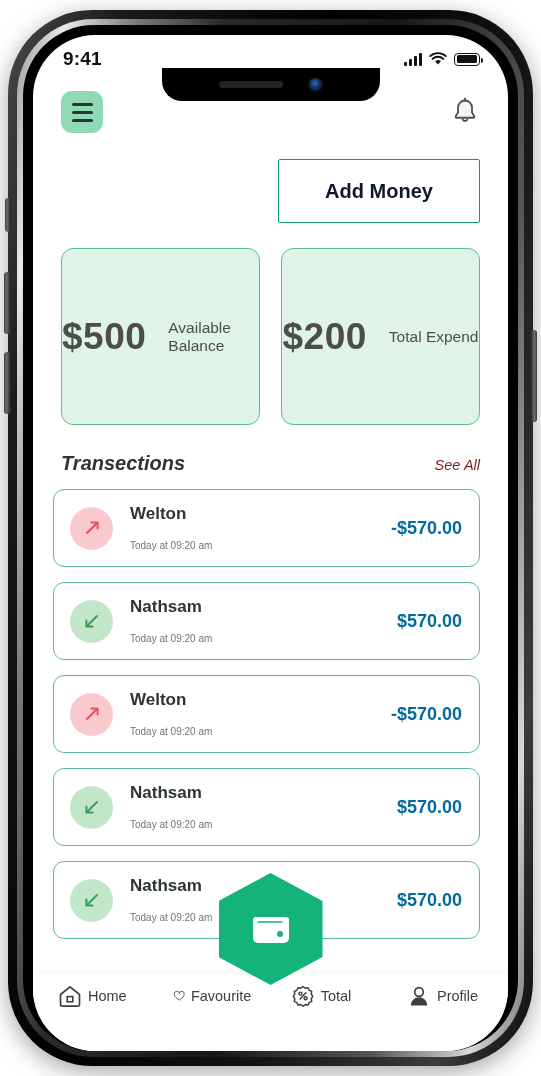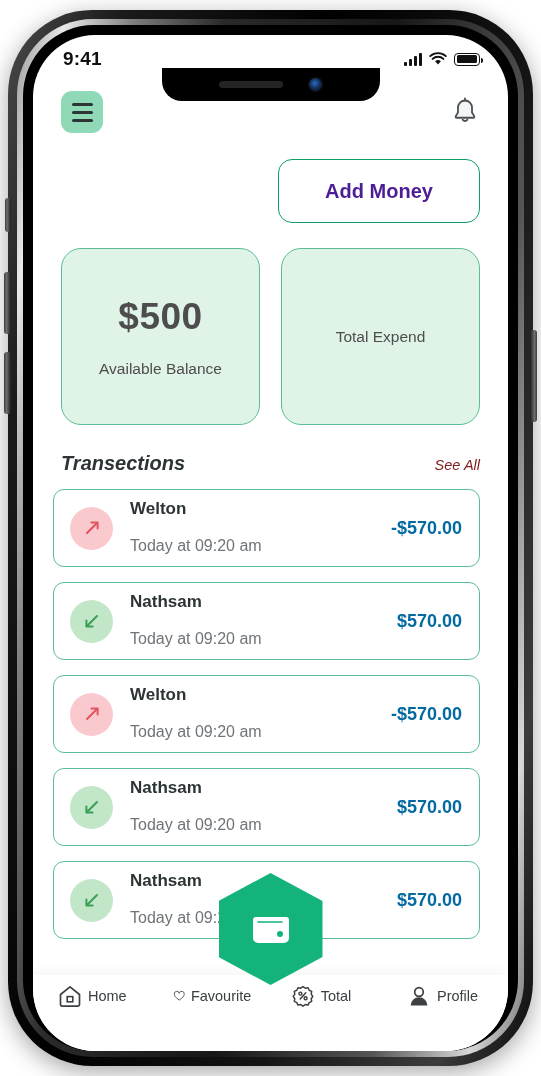--- a/index.html
+++ b/index.html
@@ -123,39 +123,39 @@
     gap: 5px; cursor: pointer;
   }
   .hamburger i { display: block; width: 21px; height: 3px; background: #2d3436; border-radius: 2px; }
   .bell { width: 34px; height: 34px; cursor: pointer; }
 
   
   .addmoney-row { padding: 26px 28px 0 28px; display: flex; justify-content: flex-end; }
   .addmoney-btn {
     width: 202px; height: 64px;
     border: 1.6px solid #0d9e63;
-    border-radius: 14px;
-    background: #ffffff;
-    color: #4c1d95;
+    border-radius: 2px;
+    background: #ffffff;
+    color: #0f172a;
     font-size: 20px; font-weight: bold;
     display: flex; align-items: center; justify-content: center;
     cursor: pointer;
   }
 
   
   .balance-row {
     display: flex; gap: 21px;
     padding: 25px 28px 0 28px;
   }
   .bal-card {
     flex: 1; height: 177px;
     background: #dff3e7;
     border: 1px solid #5bbd97;
-    border-radius: 20px;
-    display: flex; flex-direction: column; align-items: center; justify-content: center;
+    border-radius: 12px;
+    display: flex; align-items: center; justify-content: center;
     gap: 22px;
   }
   .bal-amount { font-size: 37px; font-weight: bold; color: #4d4d4d; letter-spacing: .5px; }
   .bal-label  { font-size: 15.5px; color: #4d4d4d; }
 
   
   .tx-head {
     display: flex; align-items: baseline; justify-content: space-between;
     padding: 27px 28px 0 28px;
     font-style: italic;
@@ -175,21 +175,21 @@
   }
   .tx-icon {
     width: 43px; height: 43px; border-radius: 50%;
     display: flex; align-items: center; justify-content: center;
     flex: 0 0 auto;
   }
   .tx-icon.out { background: #fac9ce; }
   .tx-icon.in  { background: #c2e6c8; }
   .tx-meta { margin-left: 17px; flex: 1 1 auto; min-width: 0; }
   .tx-name { font-size: 17px; font-weight: bold; color: #2d3436; line-height: 1.3; }
-  .tx-time { font-size: 16px; color: #6f7478; line-height: 1.45; margin-top: 14px; }
+  .tx-time { font-size: 10px; color: #6f7478; line-height: 1.45; margin-top: 14px; }
   .tx-amt { font-size: 18px; font-weight: bold; color: #0369a1; white-space: nowrap; }
 
   
   .bottom-nav {
     position: absolute;
     left: 0; right: 0; bottom: 0;
     height: 76px;
     background: #ffffff;
     display: flex; align-items: flex-start; justify-content: space-between;
     padding: 9px 24px 0 24px;
@@ -280,20 +280,21 @@
     <div class="addmoney-row">
       <div class="addmoney-btn">Add Money</div>
     </div>
 
     <div class="balance-row">
       <div class="bal-card">
         <div class="bal-amount">$500</div>
         <div class="bal-label">Available Balance</div>
       </div>
       <div class="bal-card">
+        <div class="bal-amount">$200</div>
         <div class="bal-label">Total Expend</div>
       </div>
     </div>
 
     <div class="tx-head">
       <div class="tx-title">Transections</div>
       <div class="tx-seeall">See All</div>
     </div>
 
     <div class="tx-list" id="tx-list">

